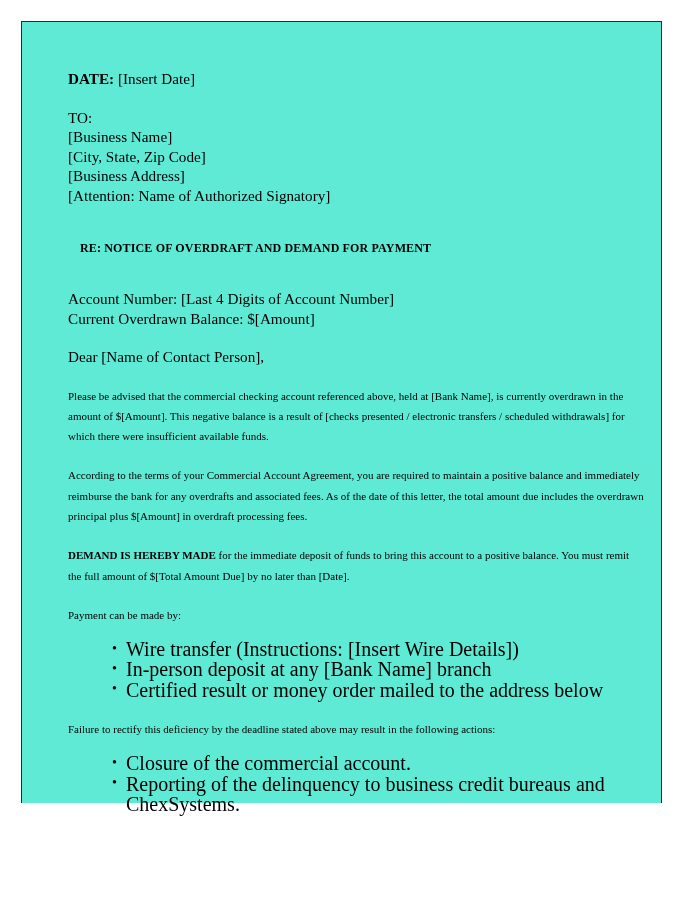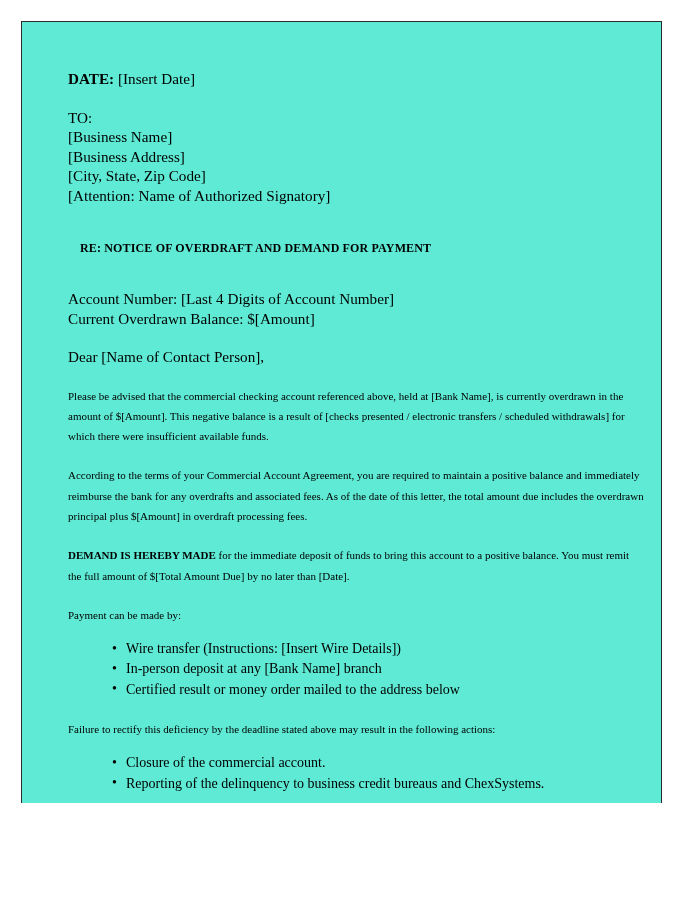--- a/index.html
+++ b/index.html
@@ -72,21 +72,21 @@
     font-weight: bold;
   }
 
   
   ul.bullets {
     margin: 0;
     padding: 0 0 0 44px;
     list-style: none;
   }
   ul.bullets li {
-    font-size: 14px;
+    font-size: 20px;
     line-height: 20.3px;
     position: relative;
     padding-left: 14px;
     margin: 0;
   }
   ul.bullets li::before {
     content: "\2022";
     position: absolute;
     left: 0;
     top: -0.5px;
@@ -99,22 +99,22 @@
 
 <div class="page-sheet">
   <div class="page-body">
 
     <div class="line"><span class="label-bold">DATE:</span> <span>[Insert Date]</span></div>
 
     <div class="gap-md"></div>
 
     <div class="line bold">TO:</div>
     <div class="line">[Business Name]</div>
+    <div class="line">[City, State, Zip Code]</div>
     <div class="line">[Business Address]</div>
-    <div class="line">[City, State, Zip Code]</div>
     <div class="line">[Attention: Name of Authorized Signatory]</div>
 
     <div class="gap-lg"></div>
 
     <div class="heading">RE: NOTICE OF OVERDRAFT AND DEMAND FOR PAYMENT</div>
 
     <div class="gap-md"></div>
 
     <div class="line">Account Number: [Last 4 Digits of Account Number]</div>
     <div class="line">Current Overdrawn Balance: $[Amount]</div>

